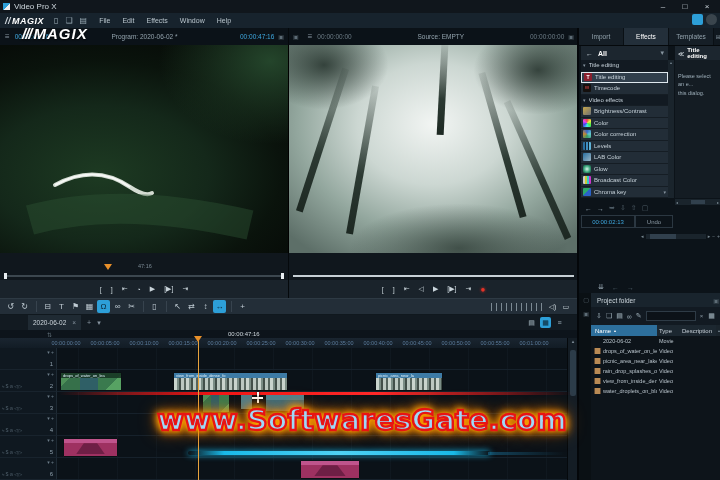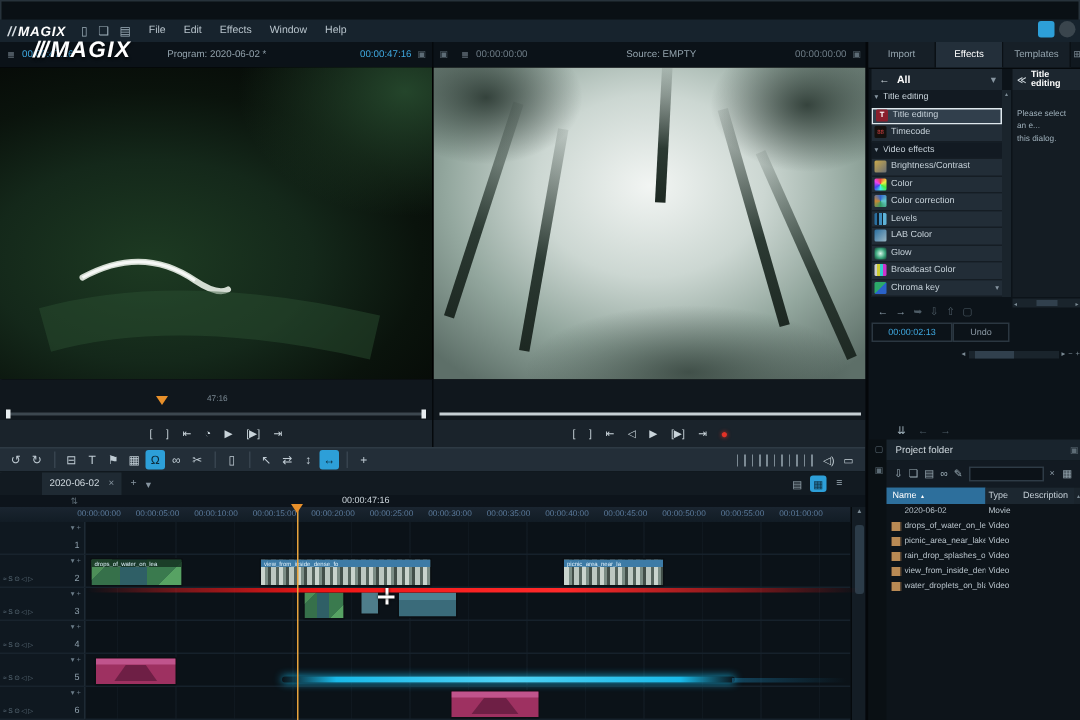--- a/index.html
+++ b/index.html
@@ -173,20 +173,29 @@
   .leaf2{position:absolute;right:-30px;top:-20px;width:160px;height:120px;background:radial-gradient(ellipse at 70% 30%,#24452b 0%,rgba(10,19,12,0) 70%)}
   .skyart{position:absolute;inset:0;background:radial-gradient(ellipse 200px 160px at 50% 38%,#f2f5f3 0%,#ccd7d2 38%,#93a79e 68%,#5d6f68 100%)}
   .trunk{position:absolute;width:7px;height:150px;background:linear-gradient(180deg,rgba(40,52,46,.1),#2c3a33 60%,#1d2822)}
   .canopy{position:absolute;width:130px;height:90px;background:radial-gradient(ellipse,rgba(35,48,42,.85) 0%,rgba(35,48,42,0) 70%)}
 </style>
 </head>
 <body>
 
 <div id="app">
 
+  <div class="abs titlebar">
+    <div class="app-ico"></div>
+    <span class="t">Video Pro X</span>
+    <div class="wincontrols">
+      <span>–</span>
+      <span>□</span>
+      <span>×</span>
+    </div>
+  </div>
 
   <div class="abs menubar">
     <span class="brand"><span class="sl">//</span><span>MAGIX</span></span>
     <div class="fileicons">
         <span>▯</span>
         <span>❏</span>
         <span>▤</span>
       </div>
     <div class="menu-items" style="display:flex">
         <div class="menu-item">File</div>
@@ -387,20 +396,21 @@
   <div class="abs cyanbar"></div>
   <div class="abs cyantail"></div>
   <div class="abs playhead"></div>
   <div class="abs ph-top"></div>
   <div class="abs dragcursor"></div>
   <div class="abs tl-scroll">
     <div class="arr">▴</div>
     <div class="tl-thumb"></div>
   </div>
 
+  <div class="abs watermark">www.SoftwaresGate.com</div>
 
   <div class="abs rpanel">
     <div class="fx-tabs">
         <div class="fx-tab">Import</div>
         <div class="fx-tab active">Effects</div>
         <div class="fx-tab">Templates</div>
         <div class="fx-tab-ic">⊞</div>
       </div>
     <div class="fx-nav">
       <span class="bk">←</span>

